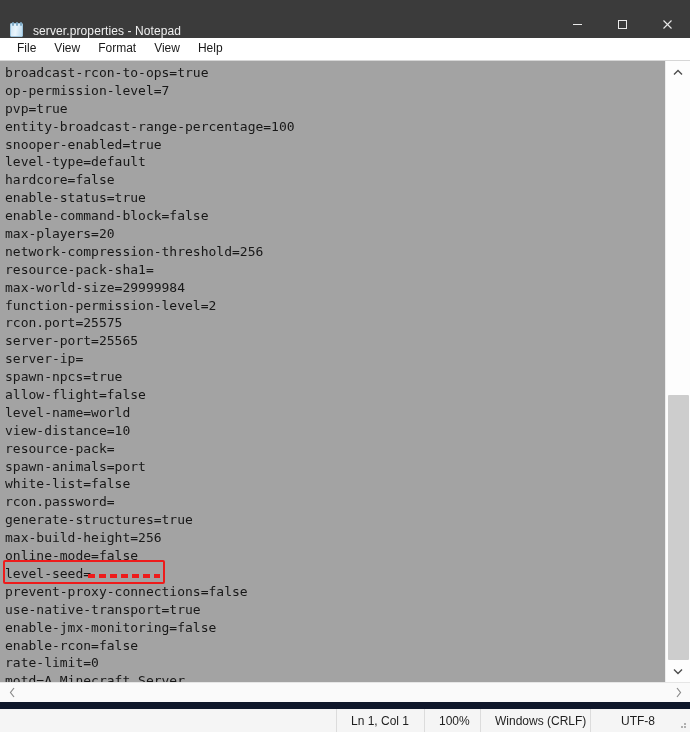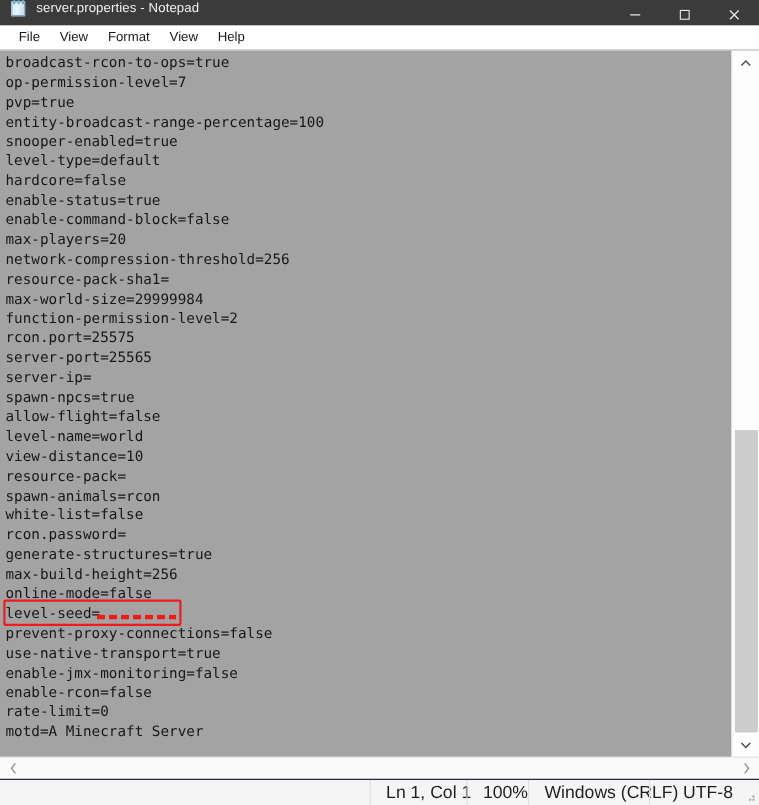--- a/index.html
+++ b/index.html
@@ -19,24 +19,24 @@
     width: 690px;
     height: 732px;
     background: #ffffff;
     box-sizing: border-box;
     display: flex;
     flex-direction: column;
   }
 
   
   .titlebar {
-    height: 23px;
+    height: 38px;
     background: #3b3b3b;
     display: flex;
-    align-items: flex-start;
+    align-items: flex-end;
     flex: 0 0 auto;
     position: relative;
   }
   .title-icon {
     width: 16px;
     height: 16px;
     margin-left: 9px;
     margin-right: 8px;
     position: relative;
     flex: 0 0 auto;
@@ -210,24 +210,24 @@
     justify-content: center;
     width: 14px;
     height: 18px;
   }
 
   
   .statusbar {
     height: 23px;
     flex: 0 0 auto;
     background: #f5f5f5;
-    border-top: 1px solid #0f172a;
+    border-top: 7px solid #0f172a;
     display: flex;
     align-items: stretch;
-    font-size: 16px;
+    font-size: 12px;
     color: #1f1f1f;
     position: relative;
   }
   .sb-spacer { flex: 1 1 auto; }
   .sb-cell {
     display: flex;
     align-items: center;
     border-left: 1px solid #dcdcdc;
     padding: 0 0 0 14px;
     white-space: nowrap;
@@ -310,21 +310,21 @@
             <div class="line">max-world-size=29999984</div>
             <div class="line">function-permission-level=2</div>
             <div class="line">rcon.port=25575</div>
             <div class="line">server-port=25565</div>
             <div class="line">server-ip=</div>
             <div class="line">spawn-npcs=true</div>
             <div class="line">allow-flight=false</div>
             <div class="line">level-name=world</div>
             <div class="line">view-distance=10</div>
             <div class="line">resource-pack=</div>
-            <div class="line">spawn-animals=rcon</div>
+            <div class="line">spawn-animals=port</div>
             <div class="line">white-list=false</div>
             <div class="line">rcon.password=</div>
             <div class="line">generate-structures=true</div>
             <div class="line">max-build-height=256</div>
             <div class="line">online-mode=false</div>
             <div class="line">level-seed=</div>
             <div class="line">prevent-proxy-connections=false</div>
             <div class="line">use-native-transport=true</div>
             <div class="line">enable-jmx-monitoring=false</div>
             <div class="line">enable-rcon=false</div>

